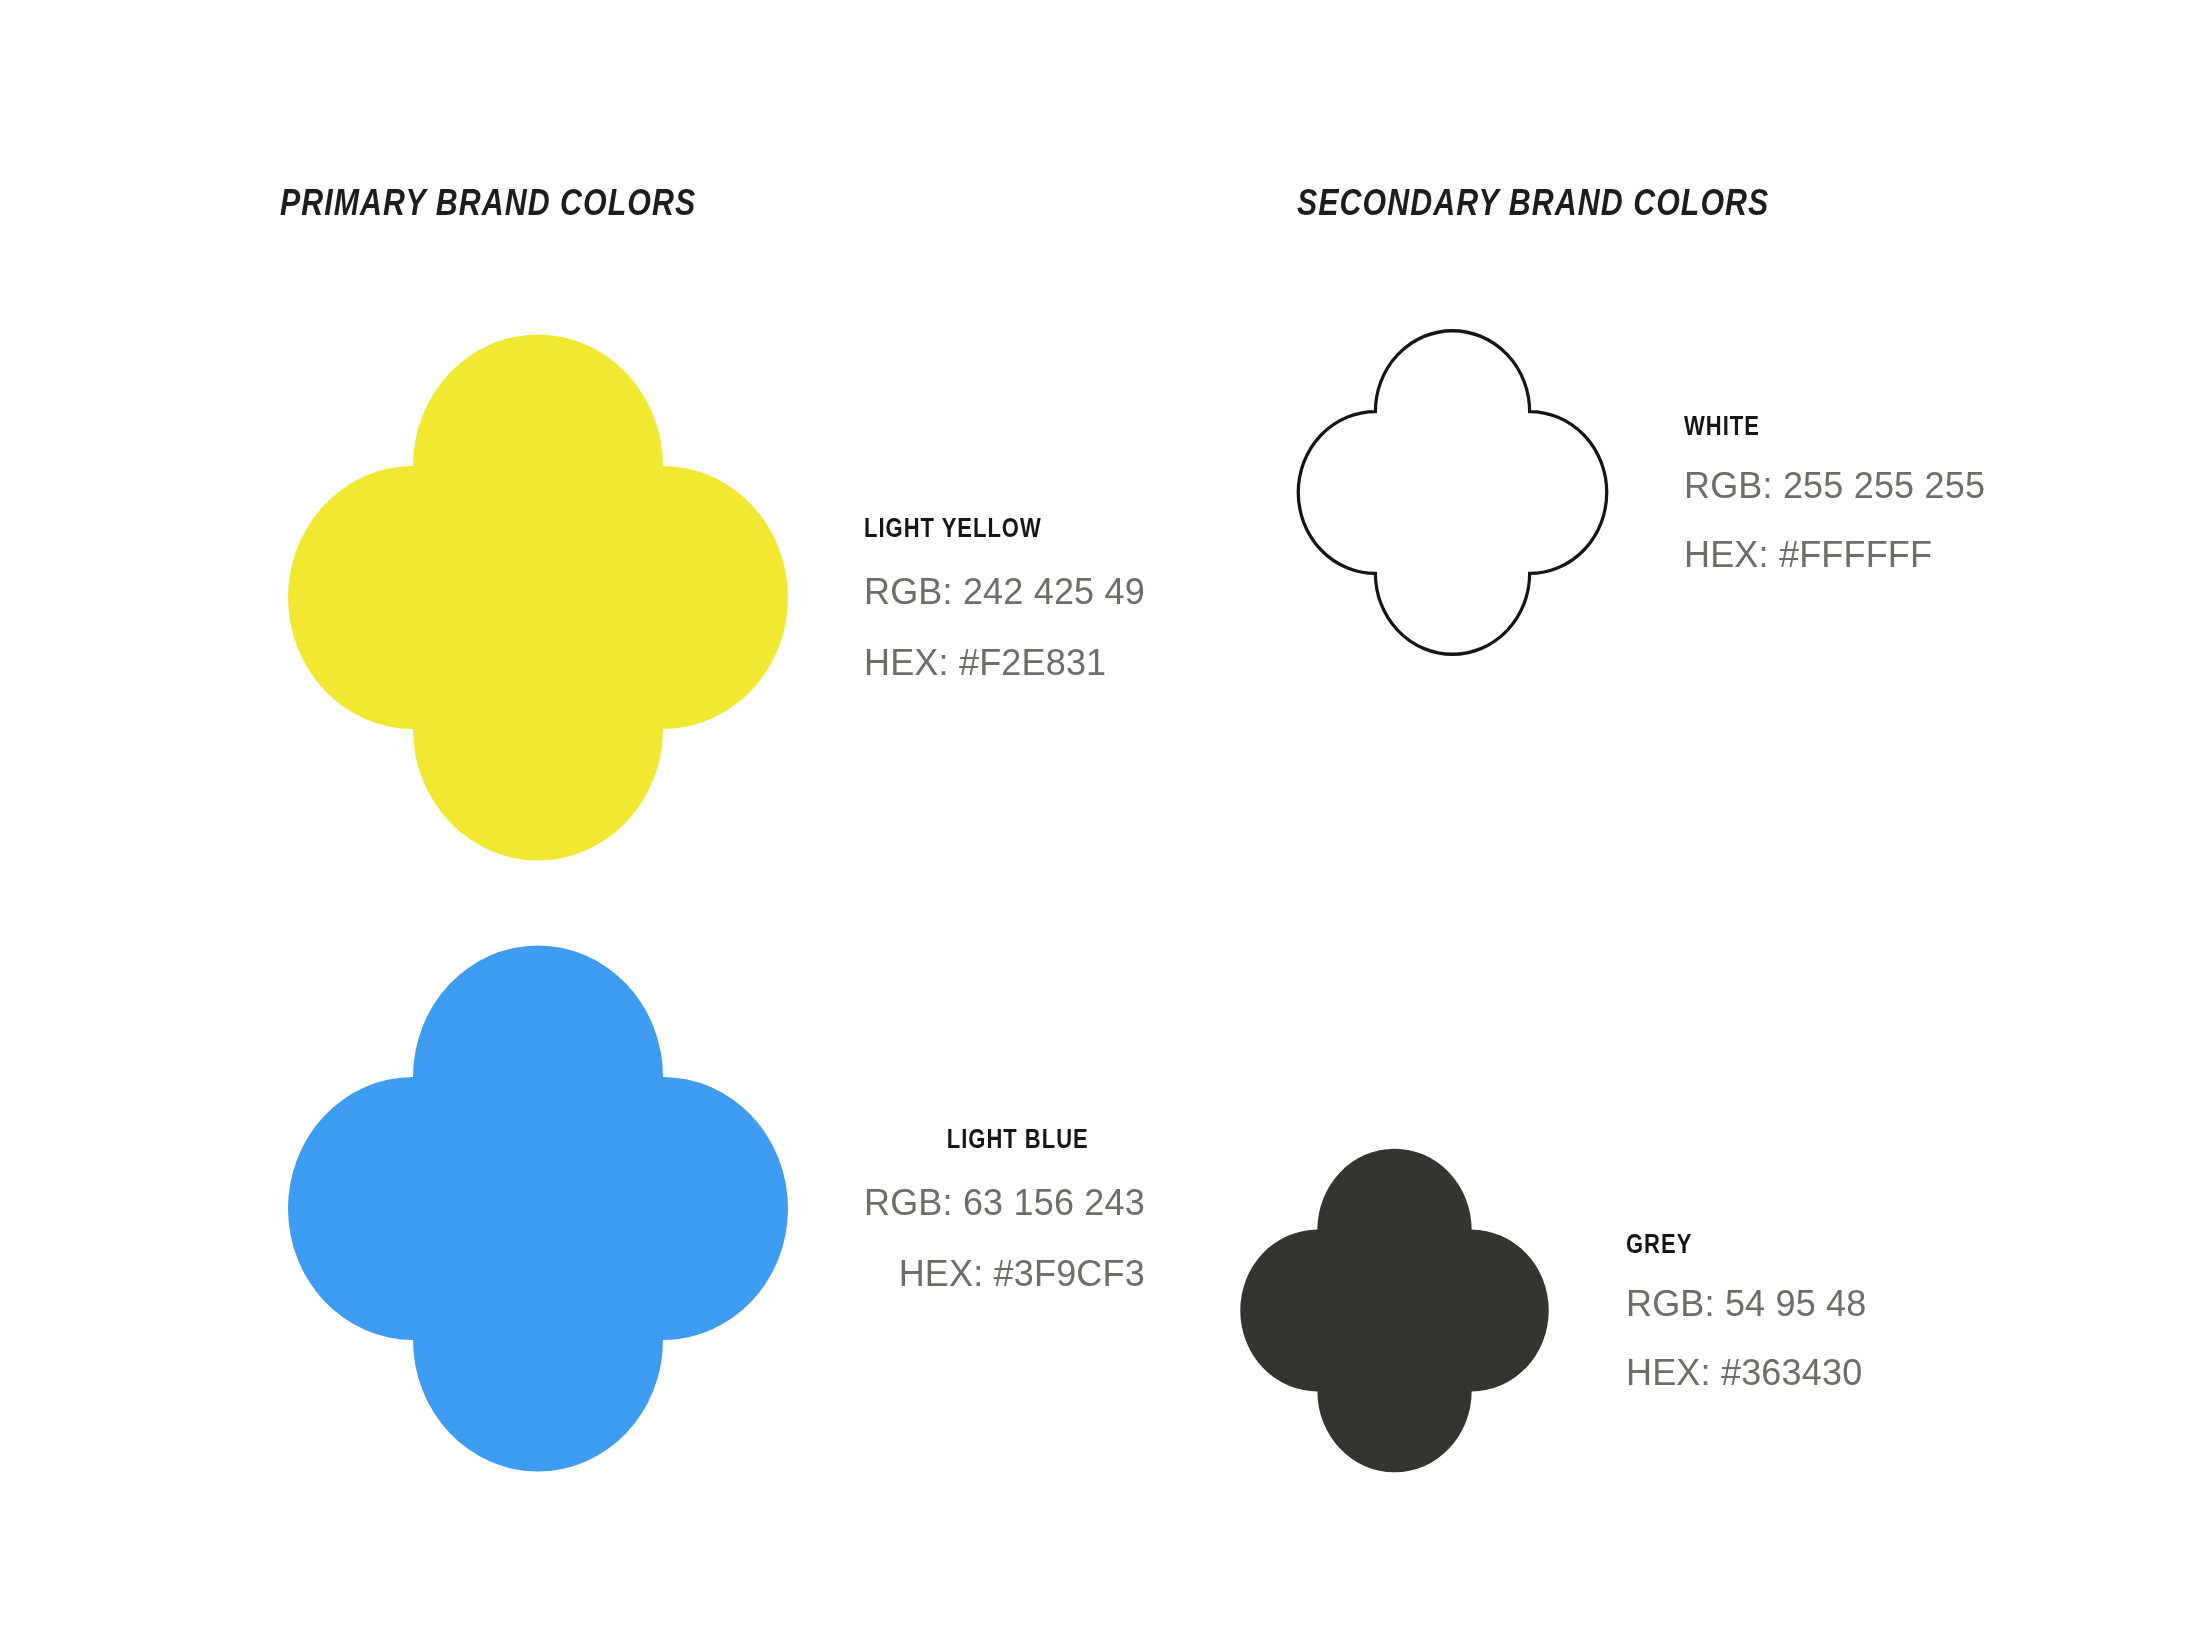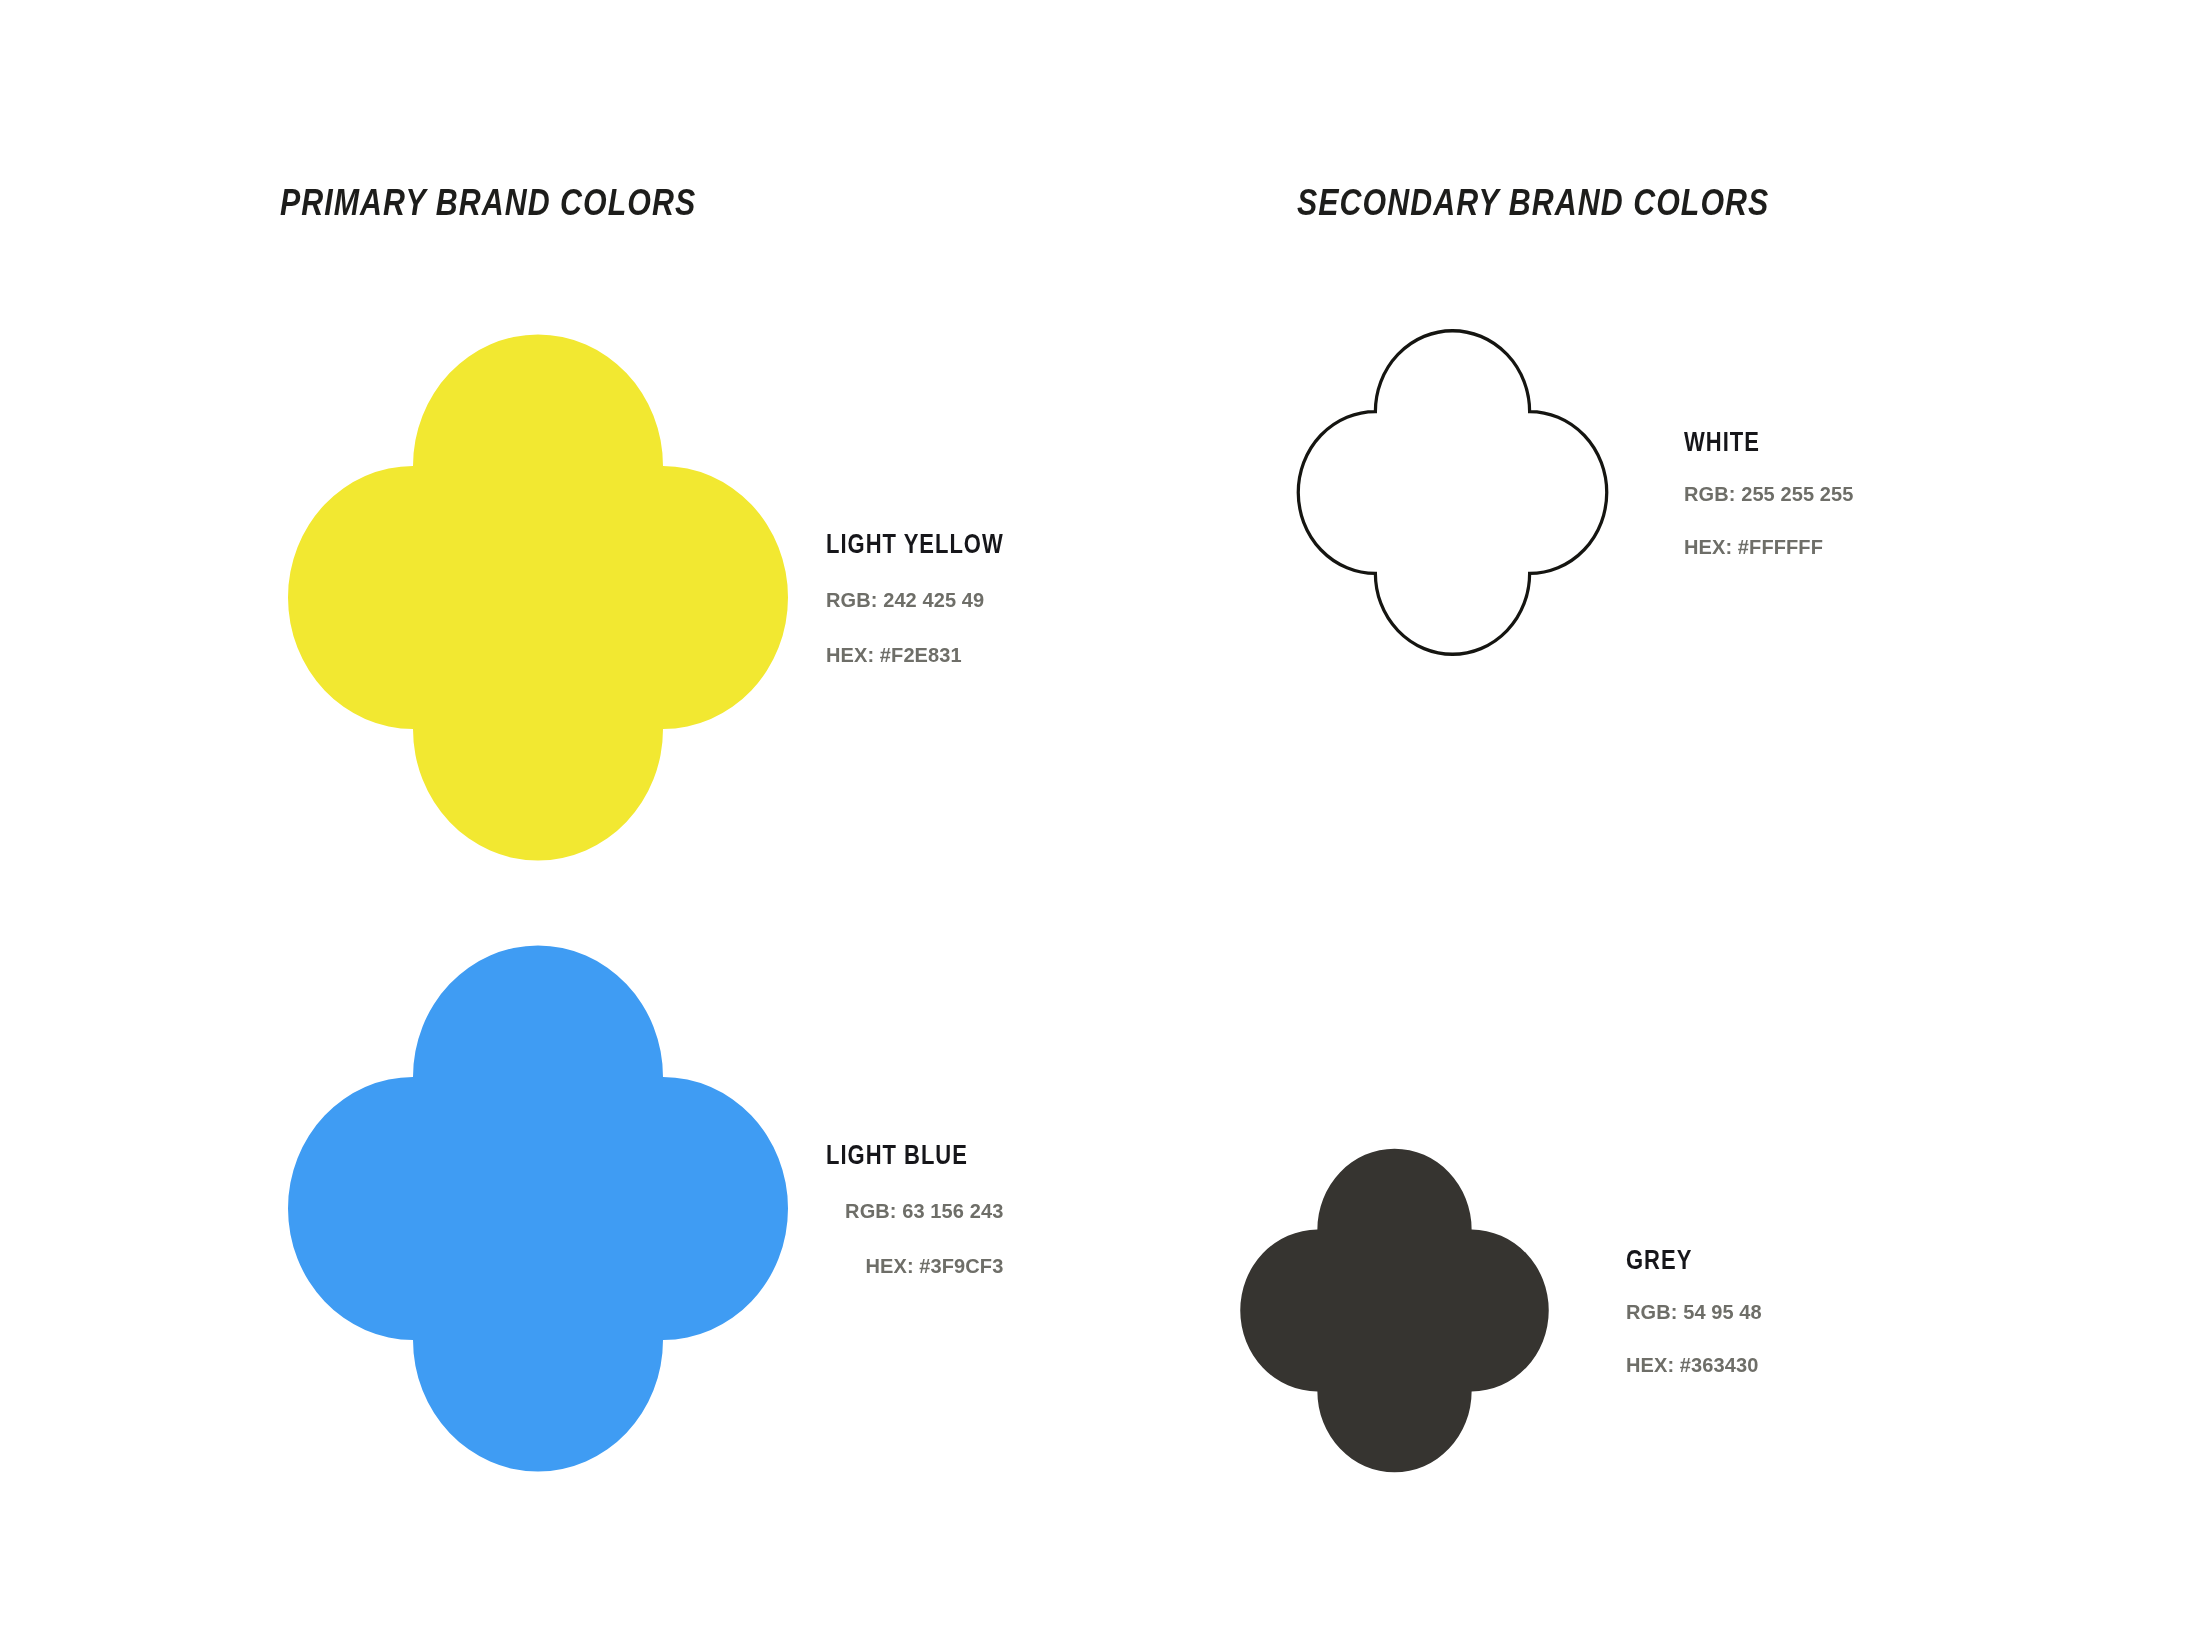--- a/index.html
+++ b/index.html
@@ -67,34 +67,34 @@
     color: #16161a;
     transform: scaleX(0.80);
     transform-origin: left center;
     white-space: nowrap;
     line-height: 1;
     margin-bottom: 33px;
   }
 
   .swatch-line {
     font-family: "Liberation Sans", sans-serif;
-    font-weight: 700;
-    font-size: 20px;
+    font-weight: 400;
+    font-size: 36px;
     color: #6e6e68;
     letter-spacing: 0.005em;
     white-space: nowrap;
     line-height: 1;
   }
   .swatch-line + .swatch-line { margin-top: 35px; }
 
   
   #row-light-yellow { left: 278px; top: 324px;  }
   #row-light-blue   { left: 278px; top: 935px; text-align: right; }
   #row-light-yellow .swatch-info,
-  #row-light-blue   .swatch-info { margin-left: 28px; }
+  #row-light-blue   .swatch-info { margin-left: 66px; }
 
   
   #row-white { left: 1289px; top: 321px;  }
   #row-black { left: 1289px; top: 732px;  }
   #row-grey  { left: 1231px; top: 1139px; }
   #row-white .swatch-info,
   #row-black .swatch-info,
   #row-grey  .swatch-info { margin-left: 68px; }
 
   #row-white .swatch-name,

